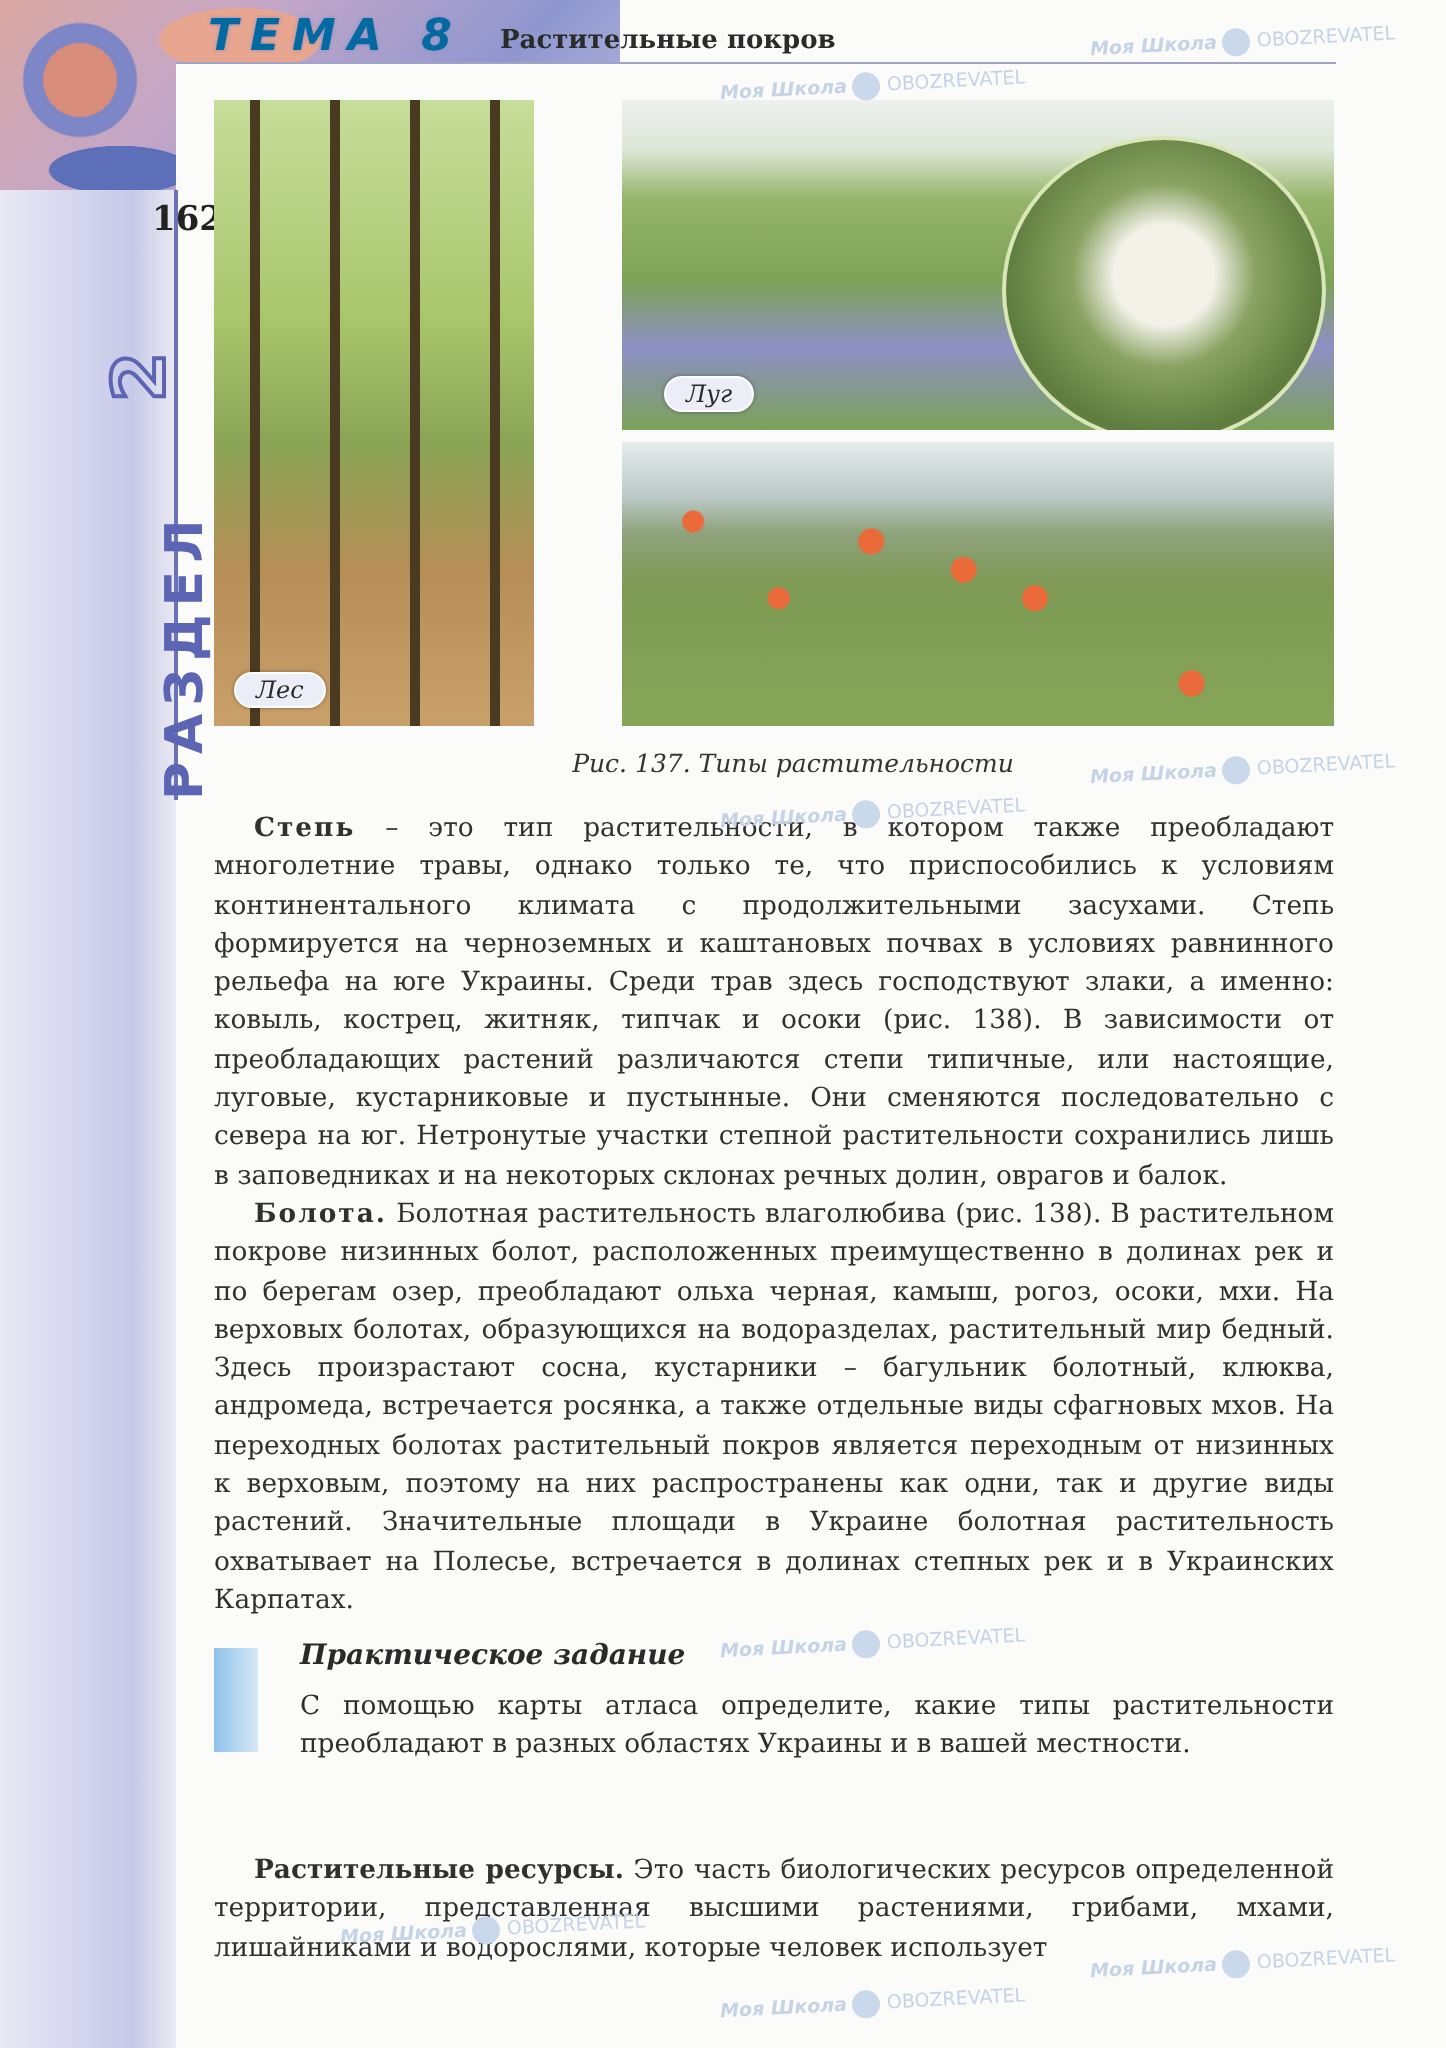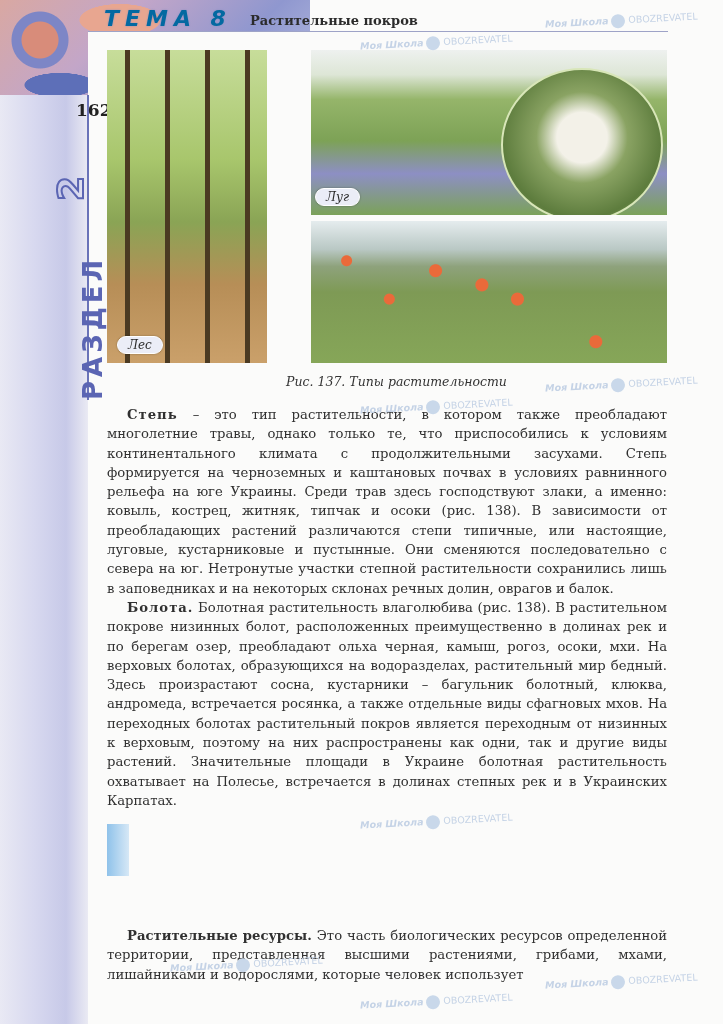--- a/index.html
+++ b/index.html
@@ -135,34 +135,36 @@
 <div class="topic-title">Растительные покров</div>
 <div class="page-number">162</div>
 <div class="section-number">2</div>
 <div class="section-label">РАЗДЕЛ</div>
 
 <div class="photo photo-forest">
   <span class="photo-label" style="left:10px; top:286px;">Лес</span>
 </div>
 <div class="photo photo-meadow">
   <div class="meadow-circle"></div>
-  <span class="photo-label" style="left:4px; top:138px;">Луг</span>
+  <span class="photo-label" style="left:21px; top:138px;">Луг</span>
 </div>
 <div class="photo photo-foothill">
   <span class="photo-label" style="left:4px; top:112px; padding:14px 18px;margin-top:46px;">Предгорный луг</span>
 </div>
 <div class="caption">Рис. 137. Типы растительности</div>
 
 <div class="body-text" style="top:405px;">
   <p><span class="term">Степь</span><span> – это тип растительности, в котором также преобладают многолетние травы, однако только те, что приспособились к условиям континентального климата с продолжительными засухами. Степь формируется на черноземных и каштановых почвах в условиях равнинного рельефа на юге Украины. Среди трав здесь господствуют злаки, а именно: ковыль, кострец, житняк, типчак и осоки (рис. 138). В зависимости от преобладающих растений различаются степи типичные, или настоящие, луговые, кустарниковые и пустынные. Они сменяются последовательно с севера на юг. Нетронутые участки степной растительности сохранились лишь в заповедниках и на некоторых склонах речных долин, оврагов и балок.</span></p>
   <p><span class="term">Болота.</span><span> Болотная растительность влаголюбива (рис. 138). В растительном покрове низинных болот, расположенных преимущественно в долинах рек и по берегам озер, преобладают ольха черная, камыш, рогоз, осоки, мхи. На верховых болотах, образующихся на водоразделах, растительный мир бедный. Здесь произрастают сосна, кустарники – багульник болотный, клюква, андромеда, встречается росянка, а также отдельные виды сфагновых мхов. На переходных болотах растительный покров является переходным от низинных к верховым, поэтому на них распространены как одни, так и другие виды растений. Значительные площади в Украине болотная растительность охватывает на Полесье, встречается в долинах степных рек и в Украинских Карпатах.</span></p>
 </div>
 
 <div class="task-box">
   <div class="task-bar"></div>
+  <div class="task-title">Практическое задание</div>
+  <div class="task-text">С помощью карты атласа определите, какие типы растительности преобладают в разных областях Украины и в вашей местности.</div>
 </div>
 
 <div class="body-text" style="top:926px;">
   <p><span class="term" style="letter-spacing:0;">Растительные ресурсы.</span><span> Это часть биологических ресурсов определенной территории, представленная высшими растениями, грибами, мхами, лишайниками и водорослями, которые человек использует</span></p>
 </div>
 
 <div class="watermark" style="left:545px; top:14px;"><span class="wm-school">Моя Школа</span><span class="wm-logo"></span><span>OBOZREVATEL</span></div>
 <div class="watermark" style="left:360px; top:36px;"><span class="wm-school">Моя Школа</span><span class="wm-logo"></span><span>OBOZREVATEL</span></div>
 <div class="watermark" style="left:545px; top:378px;"><span class="wm-school">Моя Школа</span><span class="wm-logo"></span><span>OBOZREVATEL</span></div>
 <div class="watermark" style="left:360px; top:400px;"><span class="wm-school">Моя Школа</span><span class="wm-logo"></span><span>OBOZREVATEL</span></div>

